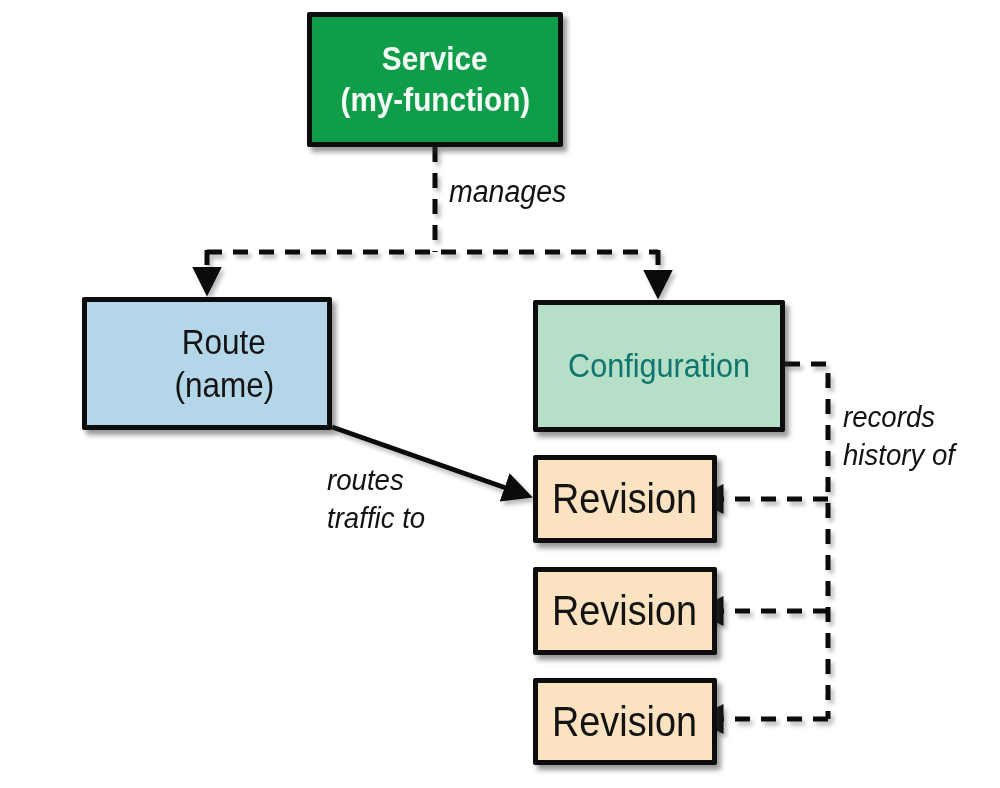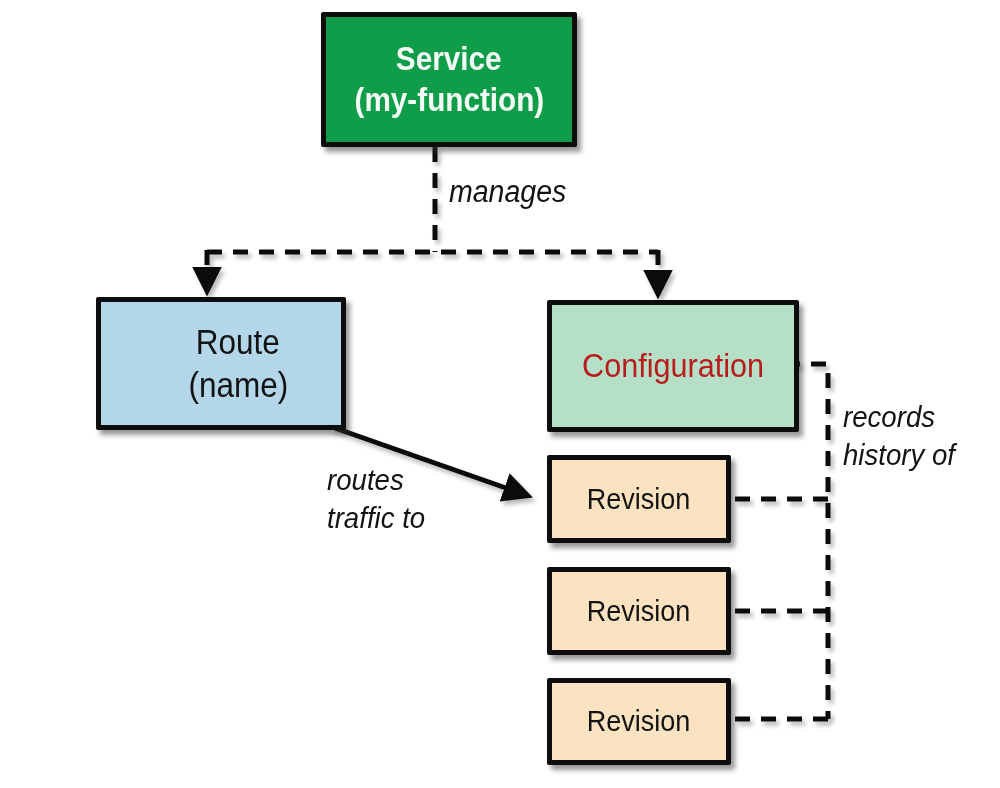--- a/index.html
+++ b/index.html
@@ -36,21 +36,20 @@
     box-sizing: border-box;
     border: 5px solid #0d0d0d;
     border-radius: 2px;
     box-shadow: 4px 5px 5px rgba(50,50,50,0.5);
     display: flex;
     flex-direction: column;
     align-items: center;
     justify-content: center;
     text-align: center;
     line-height: 1.22;
-    margin-left: 14px;
   }
   .node .lbl {
     display: block;
     transform: scaleX(0.9);
     transform-origin: center;
     white-space: nowrap;
   }
   .node-service {
     left: 307px; top: 12px; width: 256px; height: 135px;
     background: #0f9d4a;
@@ -61,27 +60,27 @@
   .node-route {
     left: 82px; top: 297px; width: 250px; height: 133px;
     background: #b3d6e9;
     color: #131313;
     font-size: 35px;
     padding-left: 34px;
   }
   .node-configuration {
     left: 533px; top: 300px; width: 252px; height: 132px;
     background: #b6dfc8;
-    color: #b91c1c;
+    color: #0f766e;
     font-size: 34px;
   }
   .node-revision {
     background: #fbe2c1;
     color: #131313;
-    font-size: 30px;
+    font-size: 42px;
     width: 184px; height: 88px;
     left: 533px;
   }
   .node-revision-1 { top: 455px; }
   .node-revision-2 { top: 567px; }
   .node-revision-3 { top: 678px; height: 87px; }
 
   .edge-label {
     position: absolute;
     font-style: italic;

